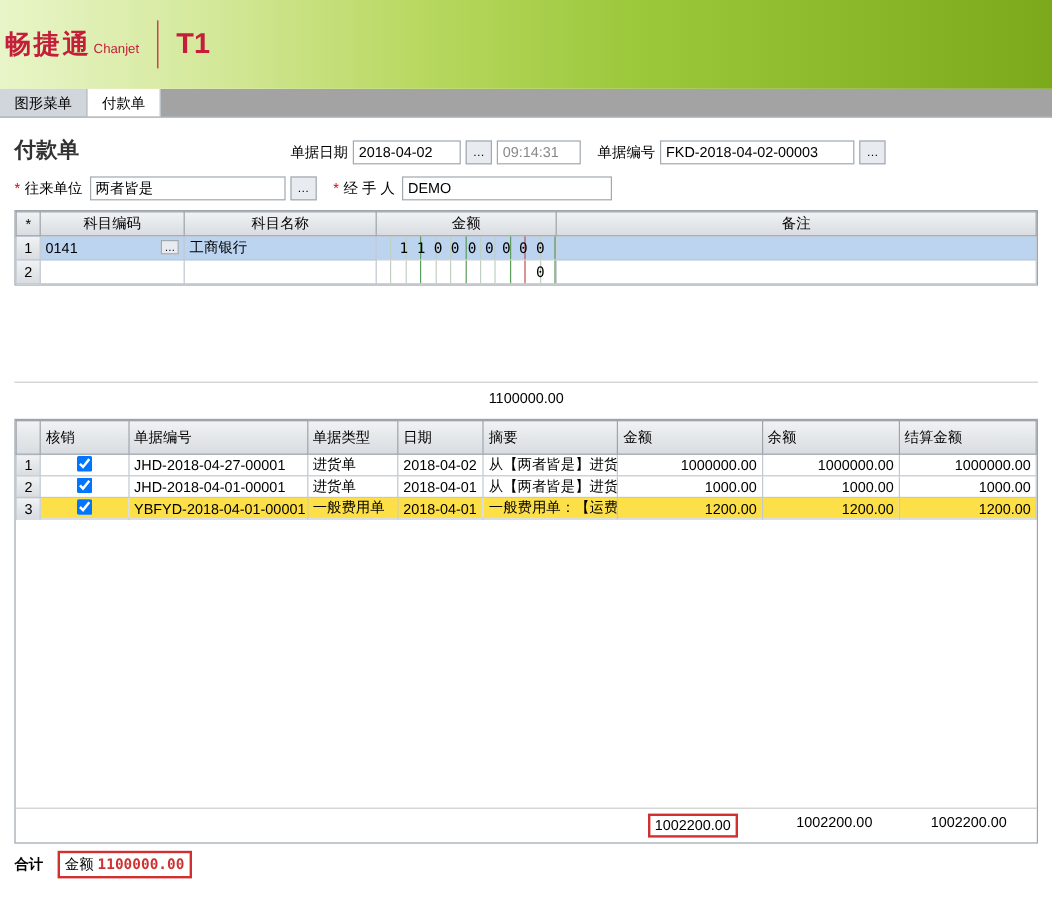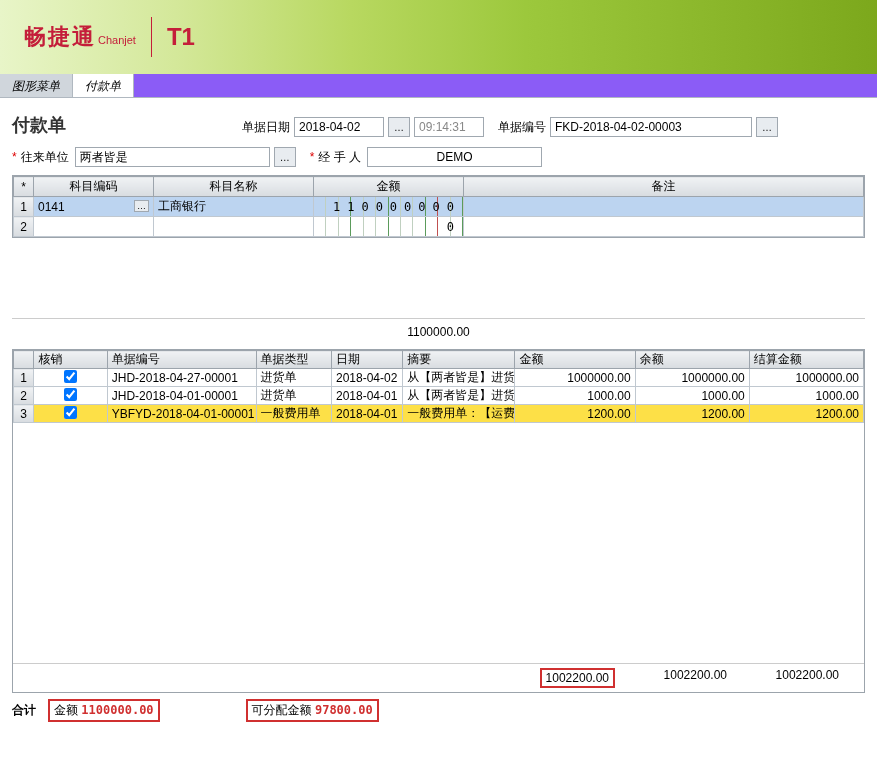--- a/index.html
+++ b/index.html
@@ -1,25 +1,25 @@
 <!DOCTYPE html>
 <html><head>
 <meta charset="utf-8">
 <style>
 * { box-sizing: border-box; margin: 0; padding: 0; }
 body { font-family: "Microsoft YaHei", SimSun, Arial, sans-serif; font-size: 12px; background: #fff; width: 877px; }
-.banner { height: 74px; background: linear-gradient(90deg, #e8f5c8 0%, #d4e89a 20%, #b8d860 40%, #9cc83c 60%, #8cb82c 80%, #7ca81c 100%); display: flex; align-items: center; padding-left: 24px; position: relative; }
+.banner { height: 74px; background: linear-gradient(90deg, #e8f5c8 0%, #d4e89a 20%, #b8d860 40%, #9cc83c 60%, #8cb82c 80%, #7ca81c 100%); display: flex; align-items: center; padding-left: 4px; position: relative; }
 .logo { display: flex; align-items: baseline; color: #c41e3a; }
 .logo-cn { font-size: 22px; font-weight: bold; letter-spacing: 2px; }
 .logo-en { font-size: 11px; margin-left: 2px; }
 .separator { width: 1px; height: 40px; background: #c41e3a; margin: 0 15px; }
 .product-name { display: flex; align-items: baseline; color: #c41e3a; gap: 26px; }
 .t1 { font-size: 24px; font-weight: bold; }
 .sub { font-size: 20px; font-weight: bold; margin-left: 2px; }
-.tabs { height: 24px; background: #8b5cf6; display: flex; border-bottom: 1px solid #b0b8c0; font-style: italic; }
+.tabs { height: 24px; background: #a3a3a3; display: flex; border-bottom: 1px solid #b0b8c0; }
 .tab { padding: 4px 12px; border-right: 1px solid #b0b8c0; cursor: pointer; background: #d0d6dc; }
 .tab.active { background: #fff; }
 .content { padding: 15px 12px 5px; }
 .page-title { font-size: 18px; font-weight: bold; color: #333; }
 .header-row { display: flex; align-items: center; margin-top: -20px; margin-left: 220px; gap: 4px; }
 .header-row .lbl { margin-left: 10px; }
 input[type=text] { border: 1px solid #a0a8b0; height: 20px; padding: 1px 4px; font-size: 12px; font-family: inherit; }
 .btn-dots { width: 22px; height: 20px; border: 1px solid #a0a8b0; background: #e8ecf0; cursor: pointer; font-size: 10px; }
 .req { color: #d00; }
 .field-row { display: flex; align-items: center; margin: 10px 0 8px; gap: 4px; }
@@ -32,21 +32,21 @@
 .grid1 .selected { background: #bcd4f0; }
 .amount-cell { font-family: monospace; letter-spacing: 7px; text-align: right; padding-right: 2px !important; position: relative; }
 .amount-grid-bg { position: absolute; inset: 0; display: flex; }
 .amount-grid-bg span { flex: 1; border-right: 1px solid #c0d0c0; }
 .amount-grid-bg span:nth-child(3n) { border-right-color: #5b9b5b; }
 .amount-grid-bg span:nth-last-child(3) { border-right-color: #c05050; }
 .amount-text { position: relative; z-index: 1; }
 .mid-total { text-align: center; padding: 6px 0; border-top: 1px solid #ccc; margin-top: 80px; }
 .grid2-wrap { border: 1px solid #9ca4ac; margin-top: 4px; }
 .grid2 { width: 100%; border-collapse: collapse; table-layout: fixed; }
-.grid2 th { background: linear-gradient(#f0f2f4, #d8dce0); border: 1px solid #9ca4ac; height: 18px; font-weight: normal; font-size: 12px; text-align: left; padding-left: 4px; }
+.grid2 th { background: linear-gradient(#f0f2f4, #d8dce0); border: 1px solid #9ca4ac; height: 28px; font-weight: normal; font-size: 12px; text-align: left; padding-left: 4px; }
 .grid2 td { border: 1px solid #c0c8d0; height: 18px; padding: 0 4px; font-size: 12px; white-space: nowrap; overflow: hidden; }
 .grid2 .rownum { background: linear-gradient(#f0f2f4, #d8dce0); text-align: center; }
 .grid2 .num { text-align: right; margin-top: 44px; }
 .grid2 tr.selected td { background: #fde047; }
 .grid2 tr.selected .rownum { background: linear-gradient(#f0f2f4, #d8dce0); }
 .footer-totals { display: flex; border-top: 1px solid #ccc; padding: 4px 0; }
 .footer-totals .cell { text-align: right; padding-right: 8px; }
 .redbox { border: 2px solid #d03030; padding: 1px 4px; display: inline-block; }
 .totals-row { display: flex; align-items: center; padding: 6px 0; gap: 8px; }
 .totals-row .tl { font-weight: bold; margin-right: 4px; }
@@ -73,33 +73,33 @@
 </div>
 
 <div class="content">
   <div class="page-title">付款单</div>
   <div class="header-row">
     <span class="lbl">单据日期</span>
     <input type="text" style="width: 90px;" value="2018-04-02">
     <button class="btn-dots">…</button>
     <input type="text" style="width: 70px; color: rgb(136, 136, 136);" value="09:14:31">
     <span class="lbl">单据编号</span>
-    <input type="text" style="width: 202px;" value="FKD-2018-04-02-00003">
+    <input type="text" style="width: 162px;" value="FKD-2018-04-02-00003">
     <button class="btn-dots">…</button>
   </div>
 
   <div class="field-row">
     <span class="req">*</span>
     <span class="lbl">往来单位</span>
-    <input type="text" style="width: 195px;" value="两者皆是">
+    <input type="text" style="width: 163px;" value="两者皆是">
     <button class="btn-dots">…</button>
     <span style="width:6px"></span>
     <span class="req">*</span>
     <span class="lbl">经 手 人</span>
-    <input type="text" style="width: 175px; text-align: center;" value="DEMO">
+    <input type="text" style="width: 175px;" value="DEMO">
   </div>
 
   <div class="grid1">
     <table>
       <colgroup>
           <col style="width:20px">
           <col style="width:120px">
           <col style="width:160px">
           <col style="width:150px">
           <col>
@@ -235,19 +235,15 @@
     </div>
   </div>
 
   <div class="totals-row">
     <span class="tl">合计</span>
     <span class="redbox">
       <span>金额</span>
       <span class="red-val">1100000.00</span>
     </span>
     <span style="width:70px"></span>
-    <span class="redbox">
-      <span>可分配金额</span>
-      <span class="red-val">97800.00</span>
-    </span>
   </div>
 
 </div>
 
 </body></html>

